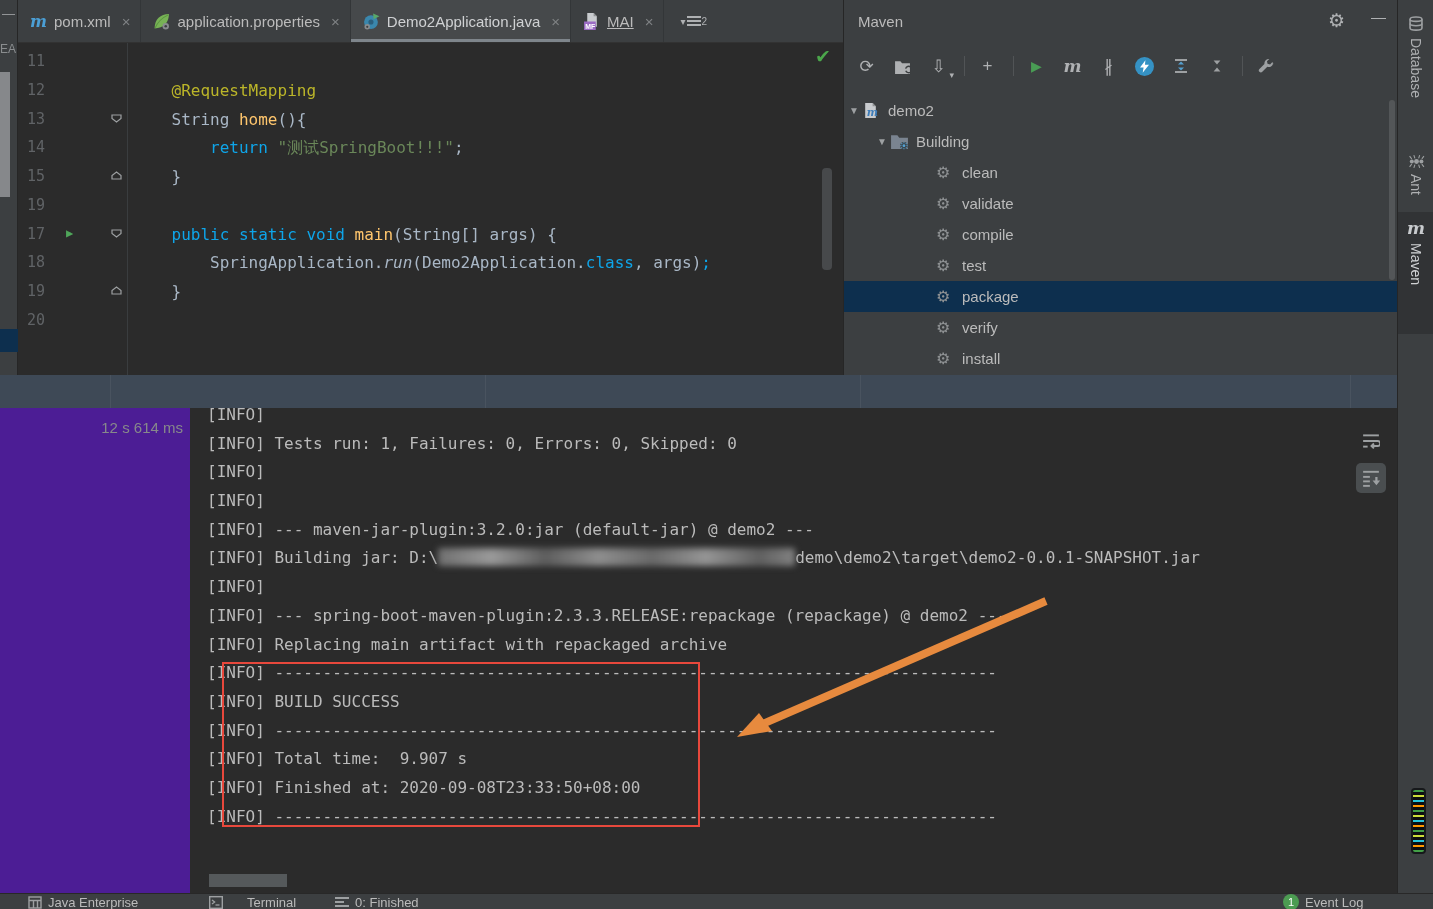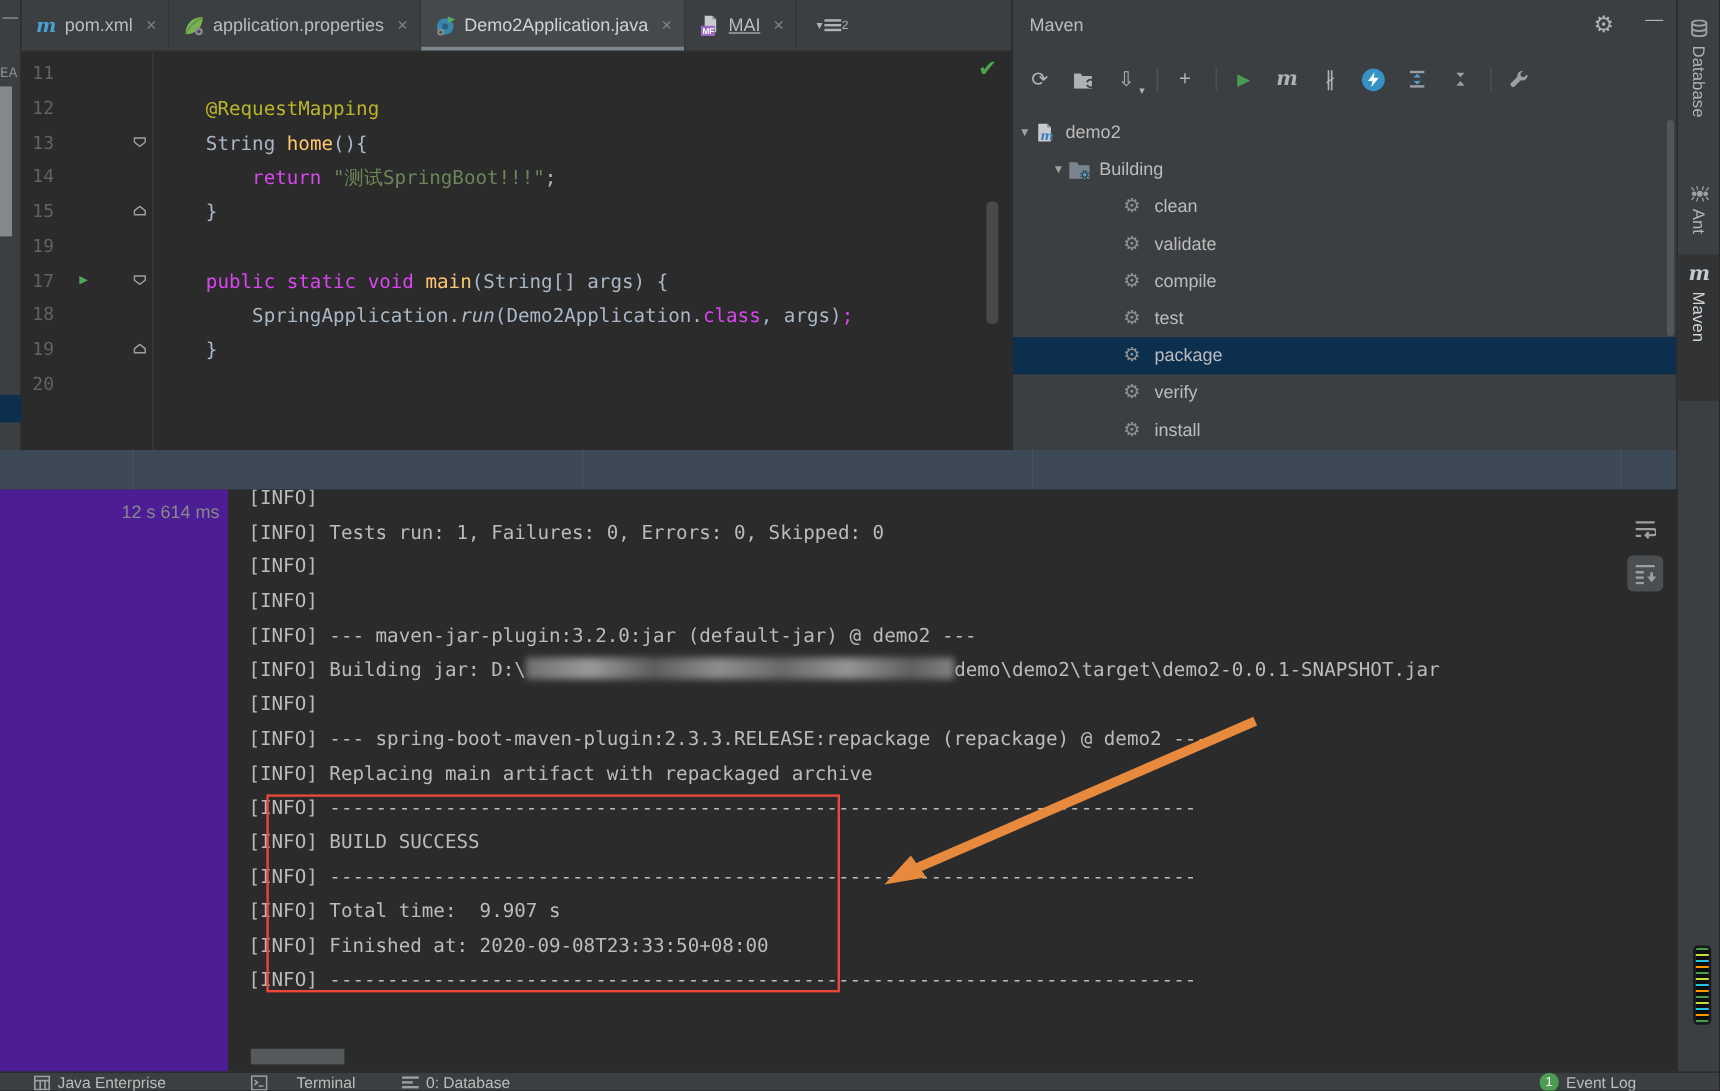--- a/index.html
+++ b/index.html
@@ -7,21 +7,21 @@
   #app {
     position:relative; width:1433px; height:909px; overflow:hidden;
     background:#2B2B2B; font-family:"Liberation Sans", sans-serif;
     color:#BBBBBB; -webkit-font-smoothing:antialiased;
   }
   .abs { position:absolute; }
 
   
   #left-sliver { left:0; top:0; width:18px; height:375px; background:#3C3F41; border-right:1px solid #262626; }
   #sliver-minus { position:absolute; left:2px; top:6px; color:#9DA0A2; font-size:13px; }
-  #sliver-text { position:absolute; left:0; top:54px; color:#8A8D8F; font-size:12px; overflow:hidden; width:16px;font-family:Liberation Mono, monospace; }
+  #sliver-text { position:absolute; left:0; top:42px; color:#8A8D8F; font-size:12px; overflow:hidden; width:16px; }
   #sliver-scrollbar { position:absolute; left:0; top:72px; width:10px; height:125px; background:#9FA1A4; opacity:.75; }
   #sliver-selection { position:absolute; left:0; top:329px; width:18px; height:23px; background:#0d2f4e; }
 
   
   #tabbar { left:18px; top:0; width:825px; height:43px; background:#3C3F41; border-bottom:1px solid #323232; display:flex; align-items:stretch; }
   .tab { display:flex; align-items:center; gap:7px; padding:0 10px 0 12px; border-right:1px solid #333638; position:relative; font-size:15px; color:#BBBBBB; cursor:default; }
   .tab.active { background:#46494B; color:#CFD1D3; }
   .tab.active::after { content:""; position:absolute; left:0; right:0; bottom:0; height:3px; background:#7E858B; }
   .tab .close { color:#7F8284; font-size:15px; margin-left:4px; }
   .tab .ticon { width:17px; height:17px; position:relative; flex:none; }
@@ -35,21 +35,21 @@
   
   #editor { left:18px; top:43px; width:825px; height:312px; background:#2B2B2B; }
   #gutter-sep { position:absolute; left:109px; top:0; width:1px; height:332px; background:#3A3D3F; }
   .ed-row { height:28.75px; position:relative; }
   #gutter { position:absolute; left:0; top:5px; width:109px; font-family:"DejaVu Sans Mono", monospace; font-size:15px; color:#606366; }
   .lnum { position:absolute; left:0; width:27px; text-align:right; top:4px; }
   .runarrow { position:absolute; left:48px; top:5px; color:#4FA65A; font-size:12px; cursor:pointer; }
   .fold { position:absolute; left:93px; top:8px; cursor:pointer; }
   #code { position:absolute; left:115px; top:5px; font-family:"DejaVu Sans Mono", monospace; font-size:16px; white-space:pre; }
   .code-line { height:28.75px; line-height:28.75px; }
-  .c-pl{color:#A9B7C6} .c-kw{color:#d946ef} .c-ann{color:#BBB529} .c-str{color:#6A8759} .c-fn{color:#FFC66D} .c-it{font-style:italic}
+  .c-pl{color:#A9B7C6} .c-kw{color:#0ea5e9} .c-ann{color:#BBB529} .c-str{color:#6A8759} .c-fn{color:#FFC66D} .c-it{font-style:italic}
   #ed-check { position:absolute; left:797px; top:2px; color:#4BA64B; font-size:19px; }
   #ed-scrollthumb { position:absolute; left:804px; top:125px; width:10px; height:102px; background:#5A5E60; opacity:.6; border-radius:4px; }
 
   
   #maven { left:843px; top:0; width:554px; height:375px; background:#3C3F41; border-left:1px solid #262626; }
   #maven-header { position:absolute; left:0; top:0; width:100%; height:44px; }
   #maven-title { position:absolute; left:14px; top:13px; font-size:15px; color:#BBBBBB; }
   .panel-gear { position:absolute; top:9px; font-size:19px; color:#AFB1B3; cursor:pointer; }
   .panel-min  { position:absolute; top:8px; font-size:15px; color:#AFB1B3; cursor:pointer; }
   #maven-toolbar { position:absolute; left:10px; top:52px; height:28px; display:flex; align-items:center; }
@@ -428,21 +428,21 @@
         <span>Terminal</span>
       </div>
       <div class="sb-item" style="left: 335px;">
         <span class="sb-ico">
           <svg width="15" height="12" viewBox="0 0 15 12">
             <rect x="0" y="1" width="14" height="2" fill="#9DA0A2"></rect>
             <rect x="0" y="5" width="9" height="2" fill="#9DA0A2"></rect>
             <rect x="0" y="9" width="14" height="2" fill="#9DA0A2"></rect>
           </svg>
         </span>
-        <span>0: Database</span>
+        <span>0: Finished</span>
       </div>
       <div class="sb-item" style="left: 1283px;">
         <span id="event-badge" style="background: rgb(76, 156, 82);">1</span>
         <span>Event Log</span>
       </div>
     </div>
 
   <div class="abs" id="red-box"></div>
   <svg class="abs" id="arrow-svg" viewBox="0 0 1433 909">
     <line x1="1046" y1="601" x2="758" y2="726" stroke="#E78A3E" stroke-width="8"></line>

